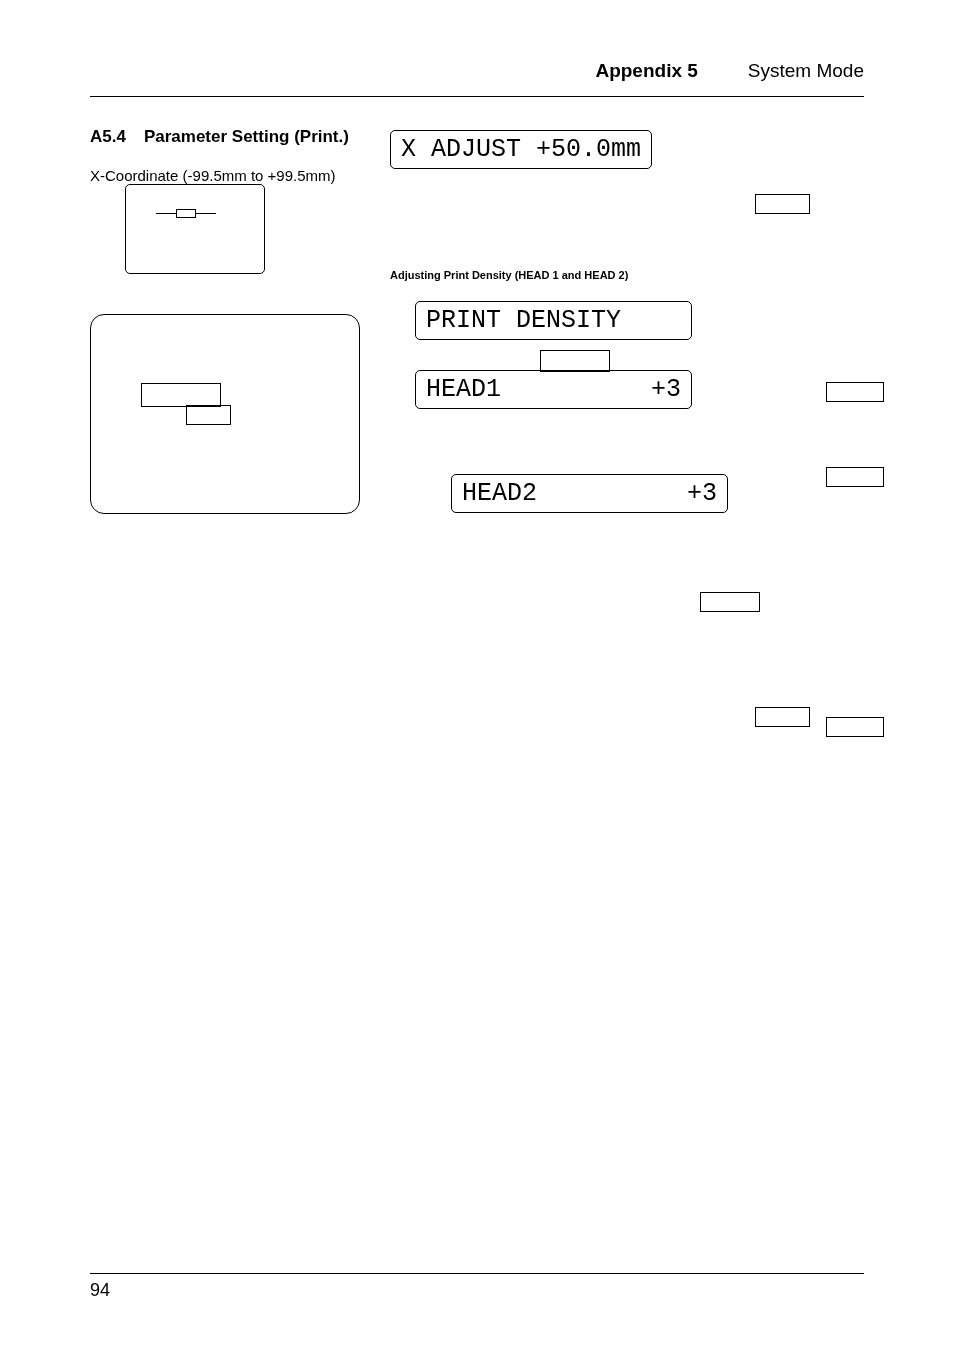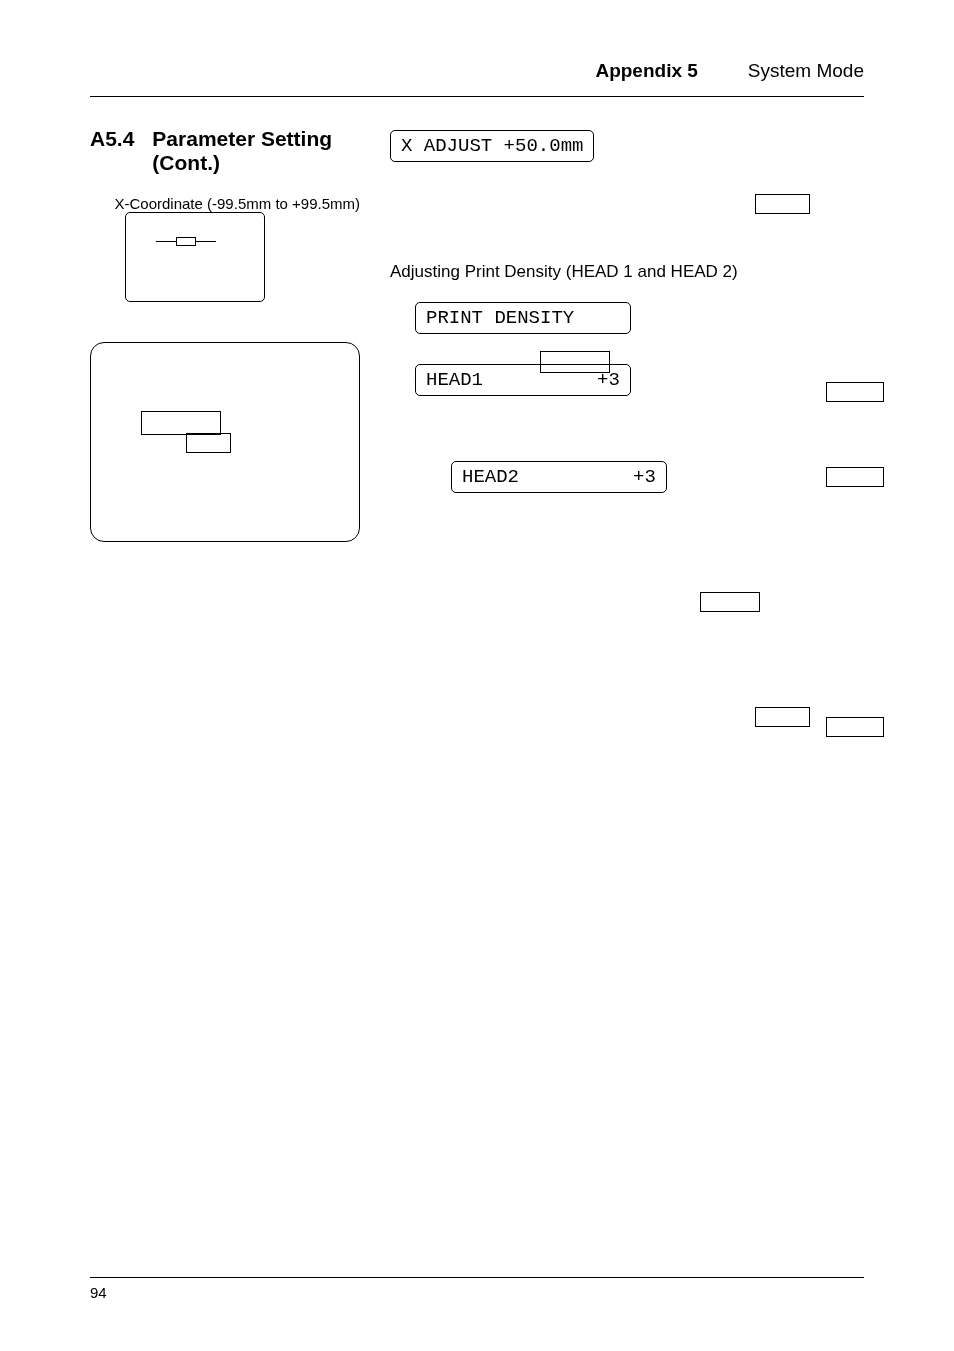--- a/index.html
+++ b/index.html
@@ -31,32 +31,31 @@
     }
     .left-col {
       width: 270px;
       flex-shrink: 0;
     }
     .right-col {
       flex: 1;
       position: relative;
     }
     .section-heading {
-      font-size: 21px;
+      font-size: 17px;
       font-weight: bold;
       margin-bottom: 20px;
       display: flex;
       gap: 18px;
     }
     .section-heading .num {
       white-space: nowrap;
     }
     .coord-label {
       font-size: 15px;
-      text-align: right;
     }
     .small-rect {
       border: 1px solid #000;
       border-radius: 5px;
       width: 140px;
       height: 90px;
       margin-left: 35px;
       position: relative;
     }
     .cross-h {
@@ -97,72 +96,72 @@
       top: 90px;
       left: 95px;
       width: 45px;
       height: 20px;
       border: 1px solid #000;
     }
     .display-box {
       border: 1.5px solid #000;
       border-radius: 5px;
       font-family: "Courier New", monospace;
-      font-size: 19px;
+      font-size: 25px;
       padding: 4px 10px;
       display: inline-block;
       white-space: pre;
     }
     .db1 { margin-top: 3px; }
     .float-box {
       border: 1px solid #000;
       width: 55px;
       height: 20px;
       position: absolute;
     }
     .fb1 { top: 67px; left: 365px; }
     .fb2b { top: 49px; left: 125px; width: 70px; height: 22px; }
     .section-sub {
-      font-weight: normal;
-      font-size: 17px;
+      font-weight: bold;
+      font-size: 11px;
       margin-top: 25px;
       margin-bottom: 20px;
     }
     .db-wrap {
       position: relative;
       margin-bottom: 15px;
     }
     .db2-wrap { margin-top: 0; }
     .db3-wrap { }
     .db4-wrap { margin-top: 30px; }
     .db5-wrap { margin-top: 65px; padding-left: 36px; }
     .footer {
       position: absolute;
       bottom: 50px;
       left: 90px;
       right: 90px;
       border-top: 1.5px solid #000;
       padding-top: 6px;
-      font-size: 15px;
+      font-size: 18px;
     }
   </style>
 </head>
 <body>
 
 <div class="header-line">
   <div class="header-text">
     <span class="bold">Appendix 5</span><span>System Mode</span>
   </div>
 </div>
 
 <div class="content">
   <div class="left-col">
     <div class="section-heading">
       <span class="num">A5.4</span>
-      <span>Parameter Setting (Cont.)</span>
+      <span>Parameter Setting (Print.)</span>
     </div>
     <div class="coord-label">X-Coordinate (-99.5mm to +99.5mm)</div>
     <div class="small-rect">
       <div class="cross-h"></div>
       <div class="cross-box"></div>
     </div>
     <div class="large-round">
       <div class="inner-box1"></div>
       <div class="inner-box2"></div>
     </div>

